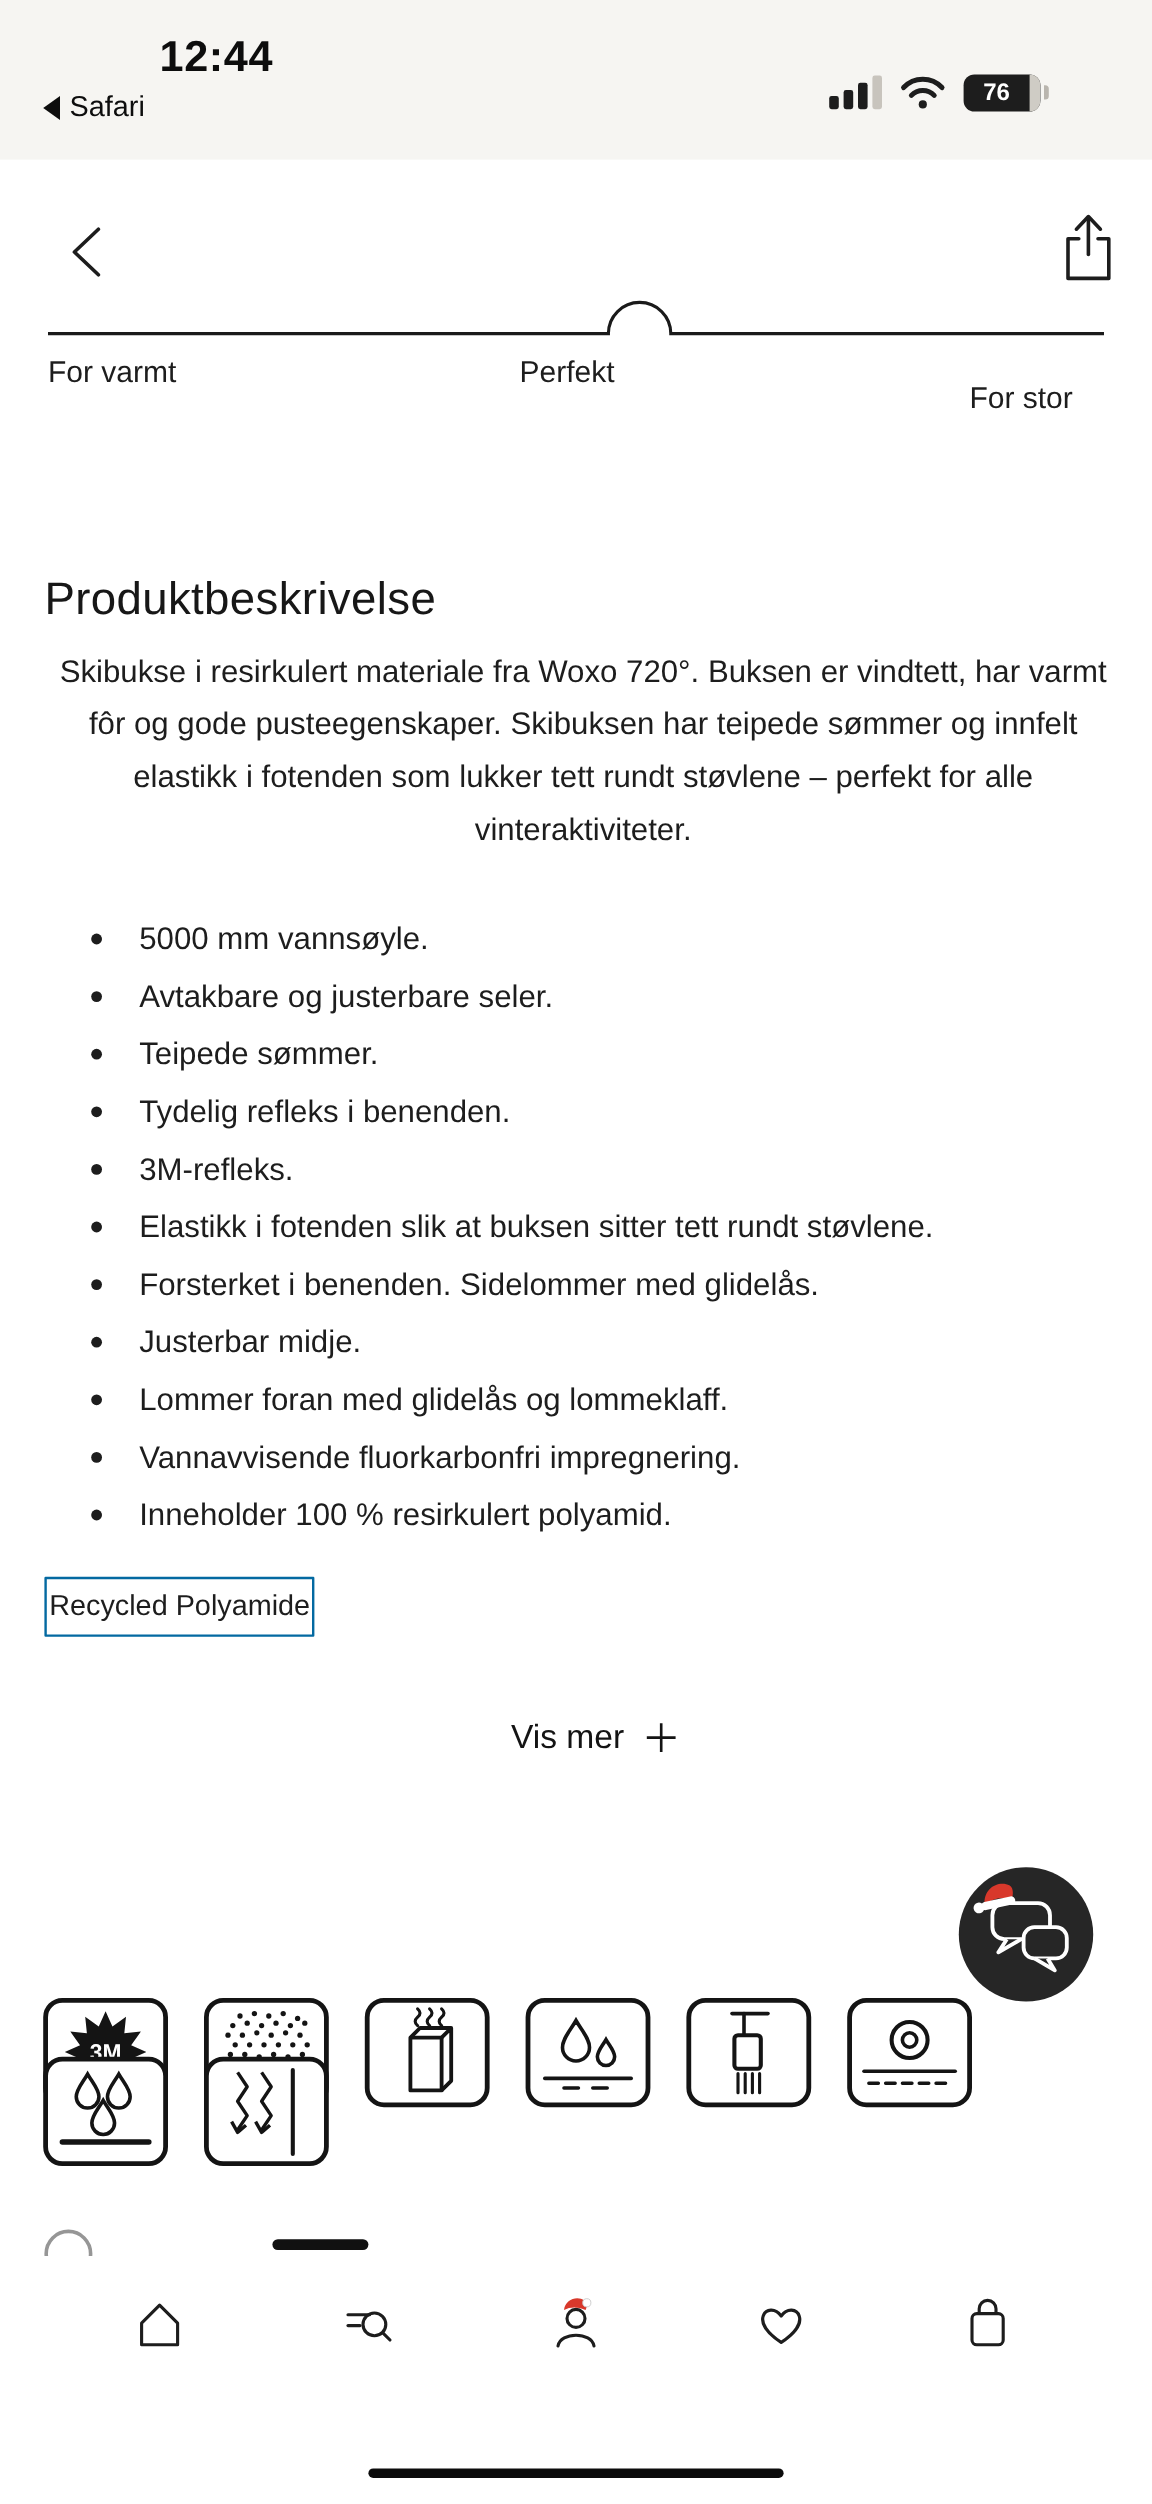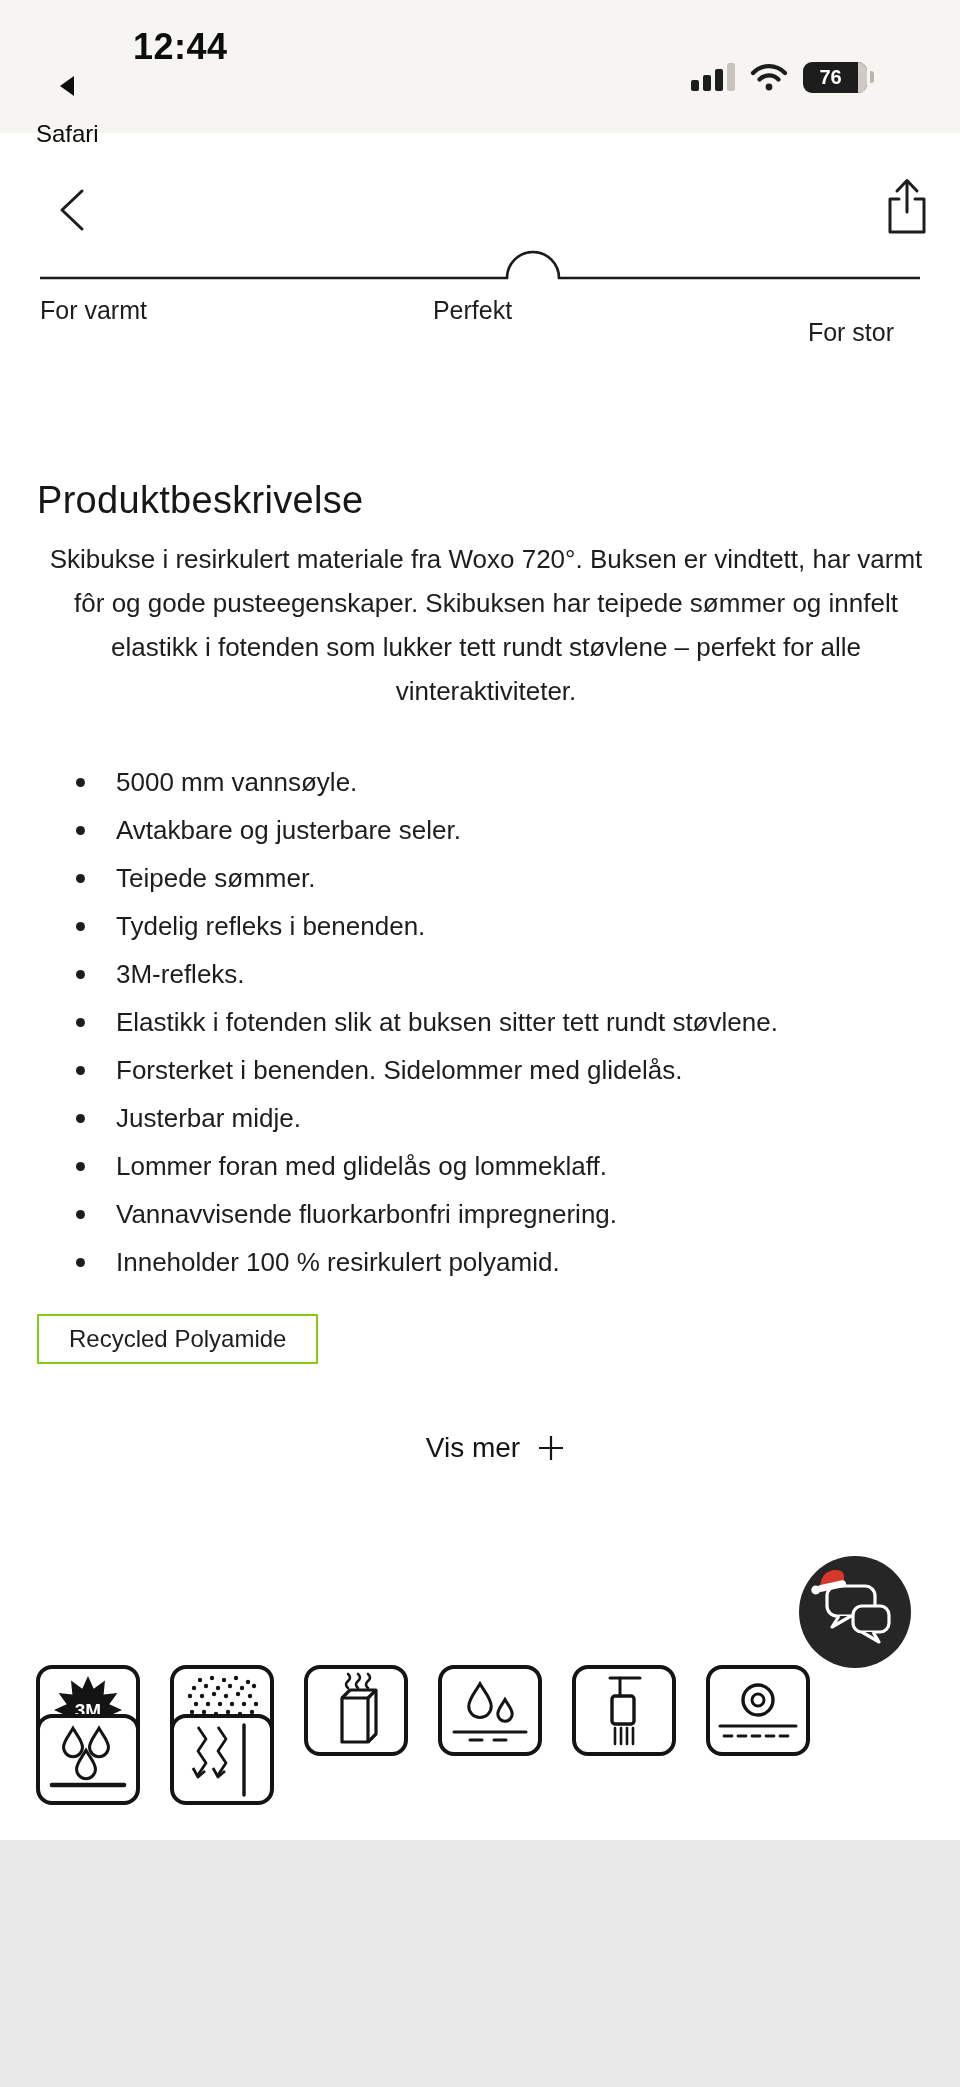--- a/index.html
+++ b/index.html
@@ -1,25 +1,25 @@
 <!DOCTYPE html>
 <html><head>
 <meta charset="utf-8">
 <style>
   * { margin:0; padding:0; box-sizing:border-box; }
   html,body { background:#e9e9e9; }
   .phone {
-    position:relative; width:960px; height:1840px; background:#ffffff;
+    position:relative; width:960px; height:2087px; background:#ffffff;
     overflow:hidden; font-family:"Liberation Sans", sans-serif; color:#1d1d1d;
     margin:0 auto;
   }
   
   .status-bar { position:absolute; top:0; left:0; width:960px; height:133px; background:#f6f5f2; }
   .status-time { position:absolute; left:133px; top:26px; font-size:36px; font-weight:700; letter-spacing:0.5px; color:#0d0d0d; }
-  .back-to-app { position:absolute; left:36px; top:76px; display:flex; align-items:center; gap:24px; cursor:pointer;flex-direction:column; }
+  .back-to-app { position:absolute; left:36px; top:76px; display:flex; align-items:center; gap:8px; cursor:pointer; }
   .back-to-app .tri { width:0; height:0; border-top:10px solid transparent; border-bottom:10px solid transparent; border-right:14px solid #0d0d0d; }
   .back-to-app .lbl { font-size:24px; font-weight:500; color:#0d0d0d; }
   .status-right { position:absolute; right:86px; top:60px; display:flex; align-items:center; gap:14px; height:34px; }
   .sig { display:flex; align-items:flex-end; gap:4px; height:28px; }
   .sig i { display:block; width:8px; border-radius:2px; background:#1d1d1d; }
   .sig i.b1{height:11px} .sig i.b2{height:16px} .sig i.b3{height:22px} .sig i.b4{height:28px; background:#c8c4bd;}
   .battery { position:relative; width:64px; height:31px; border-radius:9px; background:#1d1d1d; overflow:hidden; }
   .battery .cap { position:absolute; right:0; top:0; width:9px; height:100%; background:#cfccc5; }
   .battery .pct { position:absolute; left:0; top:0; width:55px; height:100%; display:flex; align-items:center; justify-content:center; color:#fff; font-size:20px; font-weight:700; }
   .battery-nub { width:4px; height:12px; background:#b9b5ae; border-radius:0 3px 3px 0; margin-left:-11px; }
@@ -31,21 +31,21 @@
   .fit-label { position:absolute; font-size:25px; color:#1d1d1d; }
   .fit-left { left:40px; top:296px; }
   .fit-center { left:380px; top:296px; width:185px; text-align:center; }
   .fit-right { right:66px; top:318px; }
   
   .section-title { position:absolute; left:37px; top:452px; font-size:38px; font-weight:400; letter-spacing:0.3px; color:#171717;margin-top:27px; }
   .product-desc { position:absolute; left:37px; top:537px; width:898px; font-size:26px; line-height:44px; color:#1d1d1d;text-align:center; }
   .bullets { position:absolute; left:37px; top:758px; width:900px; list-style:none; }
   .bullets li { position:relative; padding-left:79px; line-height:48px; font-size:26px; color:#1d1d1d; }
   .bullets .dot { position:absolute; left:39px; top:20px; width:9px; height:9px; border-radius:50%; background:#1d1d1d; }
-  .material-badge { position:absolute; left:37px; top:1314px; border:2px solid #84cc16; padding:9px 30px; font-size:24px; color:#1d1d1d; background:#fff; border-radius:1px; cursor:pointer; }
+  .material-badge { position:absolute; left:37px; top:1314px; border:2px solid #0369a1; padding:9px 2px; font-size:24px; color:#1d1d1d; background:#fff; border-radius:1px; cursor:pointer; }
   .show-more { position:absolute; left:16px; top:1432px; width:960px; display:flex; justify-content:center; align-items:center; gap:16px; cursor:pointer; }
   .show-more .txt { font-size:28px; color:#141414; }
   
   .icons-row { position:absolute; left:36px; display:flex; gap:30px; }
   .icons-row.r1 { top:1665px; }
   .icons-row.r2 { top:1714px; }
   .ficon { width:104px; height:91px; border:4px solid #141414; border-radius:16px; display:flex; align-items:center; justify-content:center; background:#fff; }
   
   .chat-fab { position:absolute; left:799px; top:1556px; width:112px; height:112px; border-radius:50%; background:#262626; cursor:pointer; }
   

